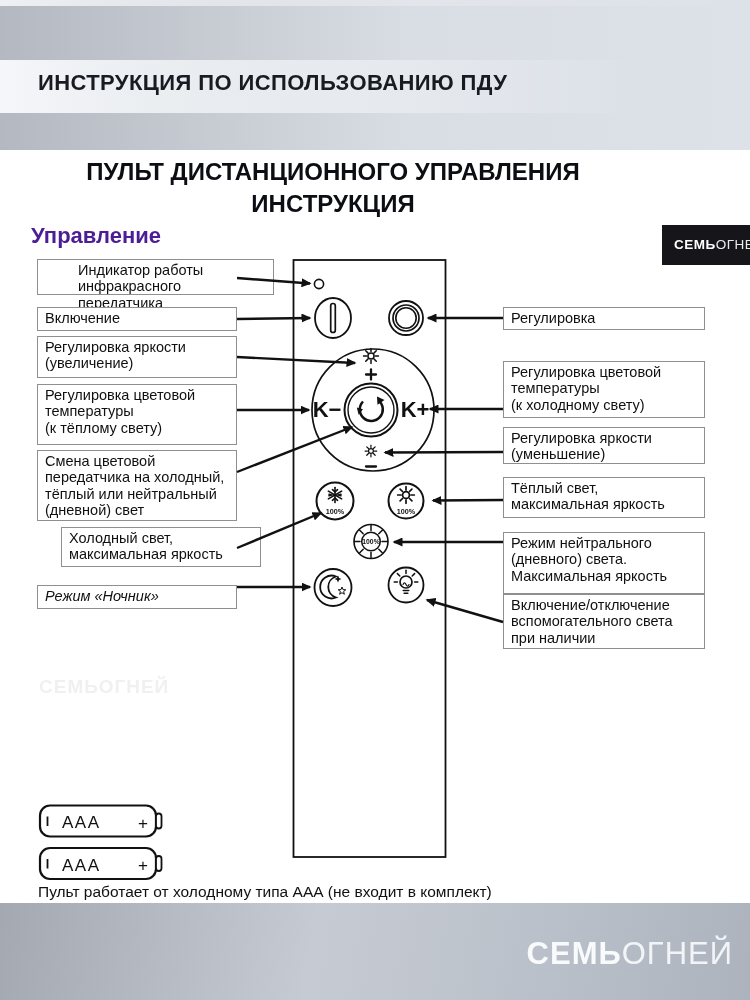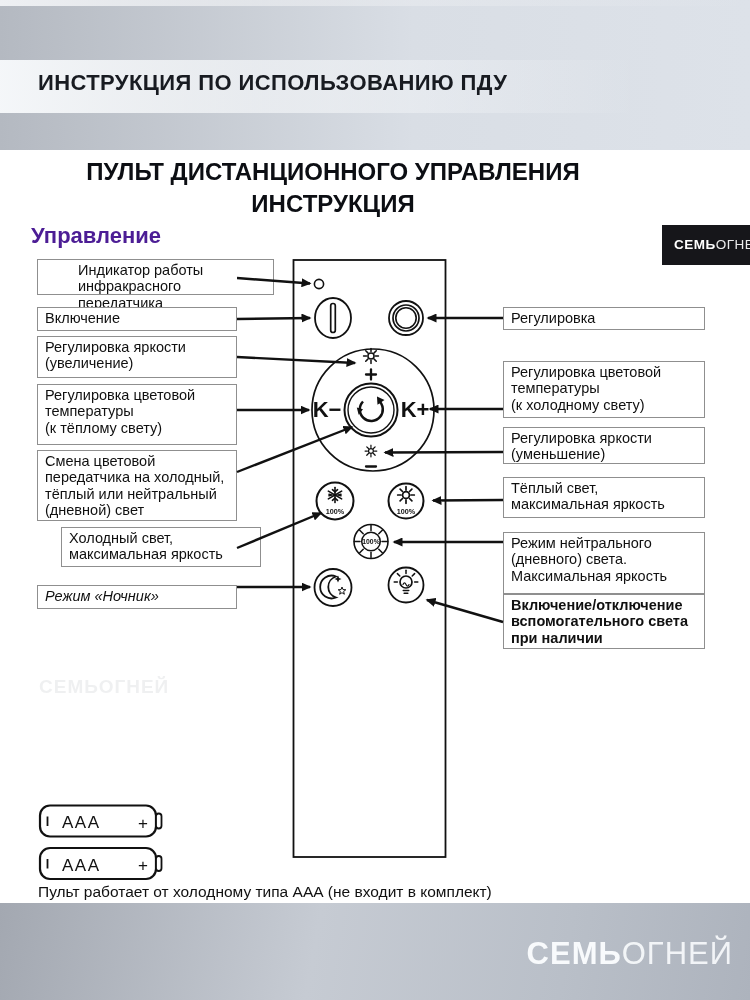--- a/index.html
+++ b/index.html
@@ -68,21 +68,21 @@
 <div class="lbox" style="left:503px;top:361px;width:202px;height:57px;">Регулировка цветовой
 температуры
 (к холодному свету)</div>
 <div class="lbox" style="left:503px;top:427px;width:202px;height:37px;">Регулировка яркости
 (уменьшение)</div>
 <div class="lbox" style="left:503px;top:477px;width:202px;height:41px;">Тёплый свет,
 максимальная яркость</div>
 <div class="lbox" style="left:503px;top:526px;width:202px;height:62px;margin-top:6px;">Режим нейтрального
 (дневного) света.
 Максимальная яркость</div>
-<div class="lbox" style="left:503px;top:594px;width:202px;height:55px;font-weight:bold;">Включение/отключение
+<div class="lbox" style="left:503px;top:594px;width:202px;height:55px;">Включение/отключение
 вспомогательного света
 при наличии</div>
 
 <div class="abs wm">СЕМЬОГНЕЙ</div>
 
 <svg class="abs" style="left:0;top:0;" width="750" height="1000" viewBox="0 0 750 1000">
   <defs>
     <marker id="ah" markerWidth="11" markerHeight="9" refX="8.5" refY="4.5" orient="auto" markerUnits="userSpaceOnUse">
       <path d="M0,0 L10,4.5 L0,9 z" fill="#111"></path>
     </marker>

